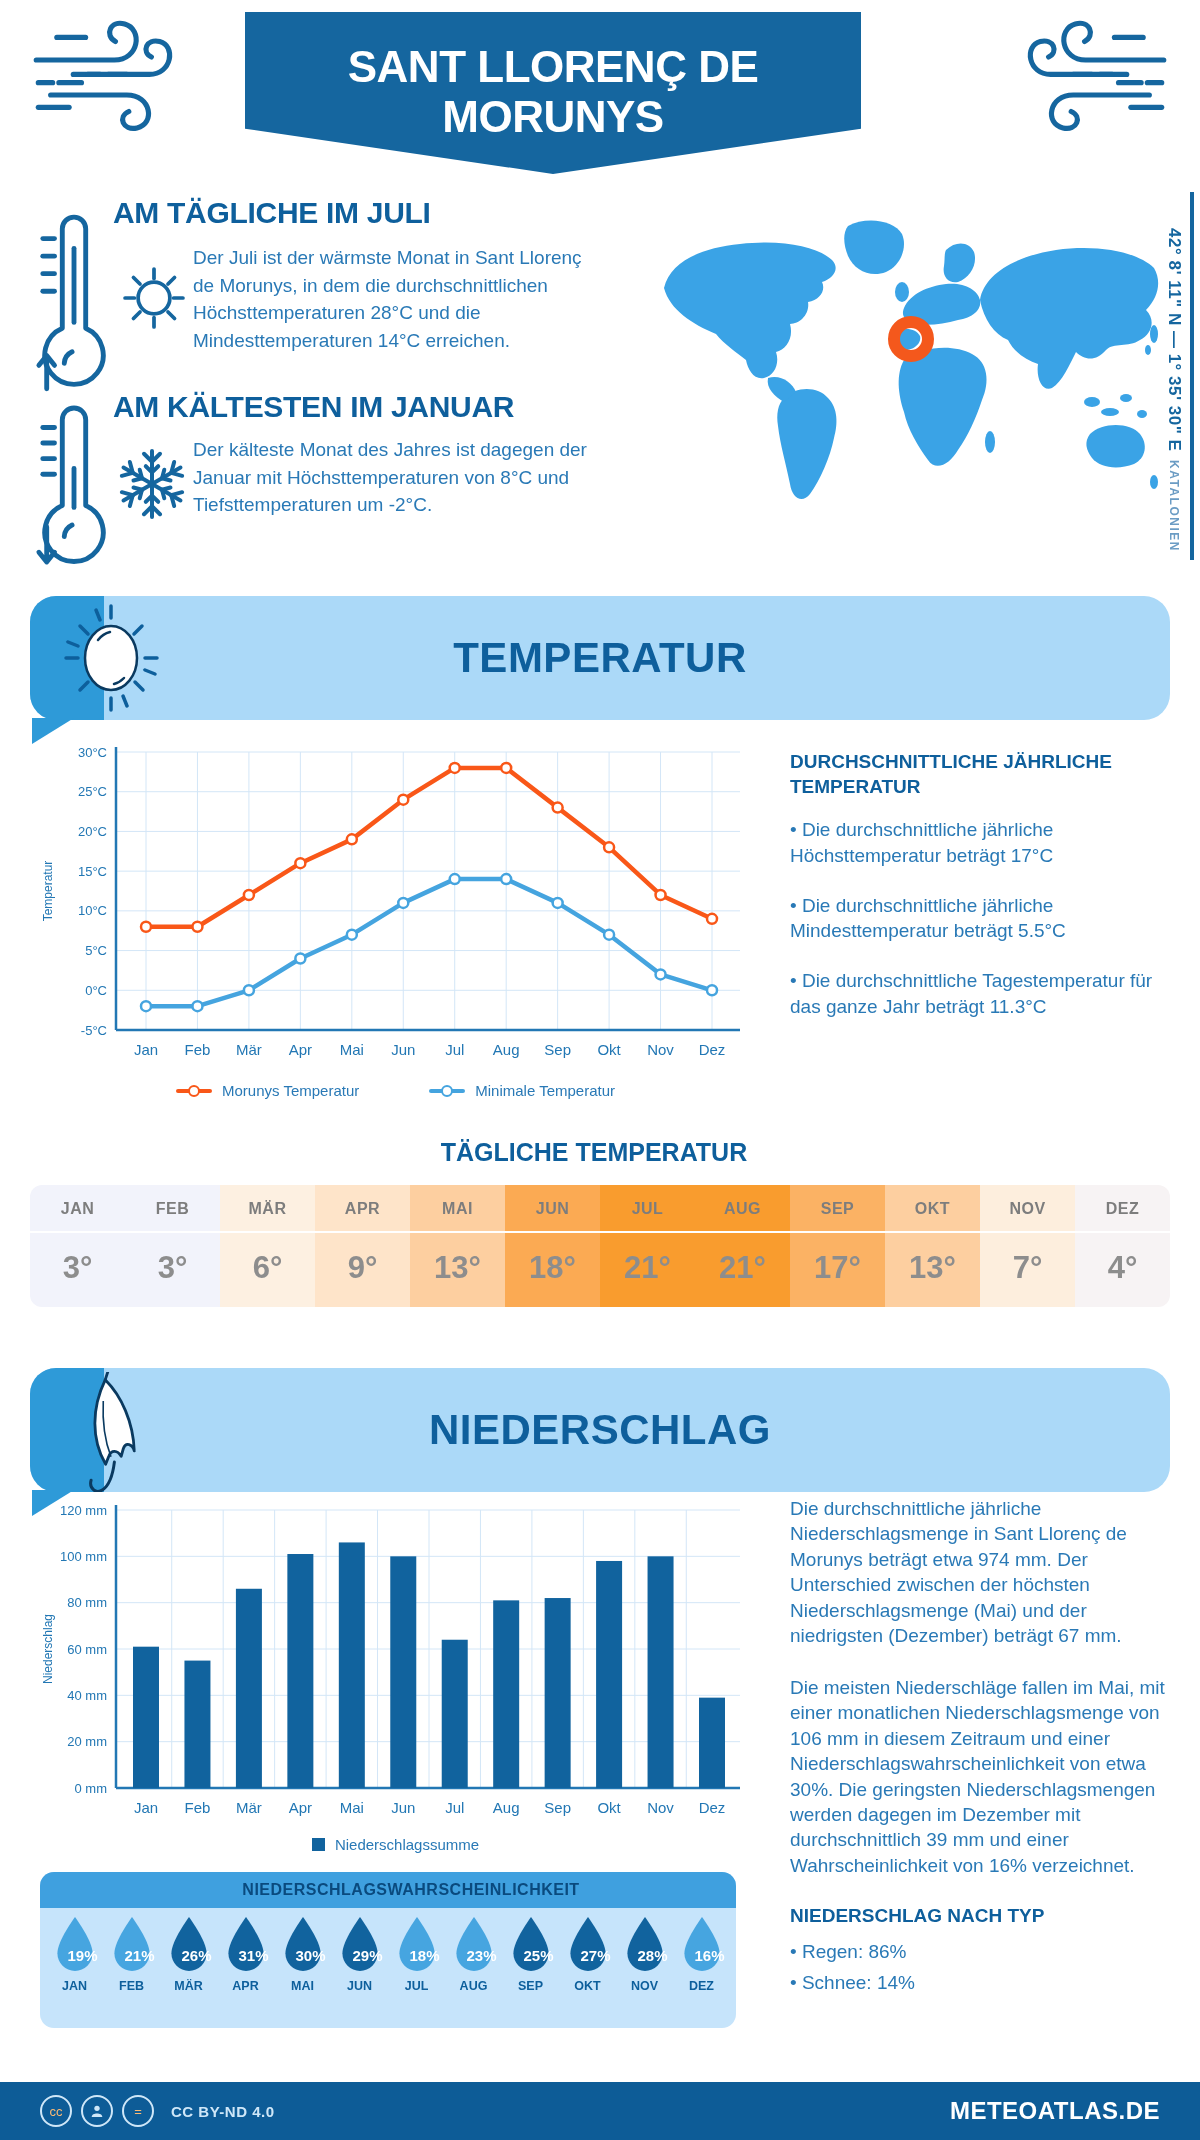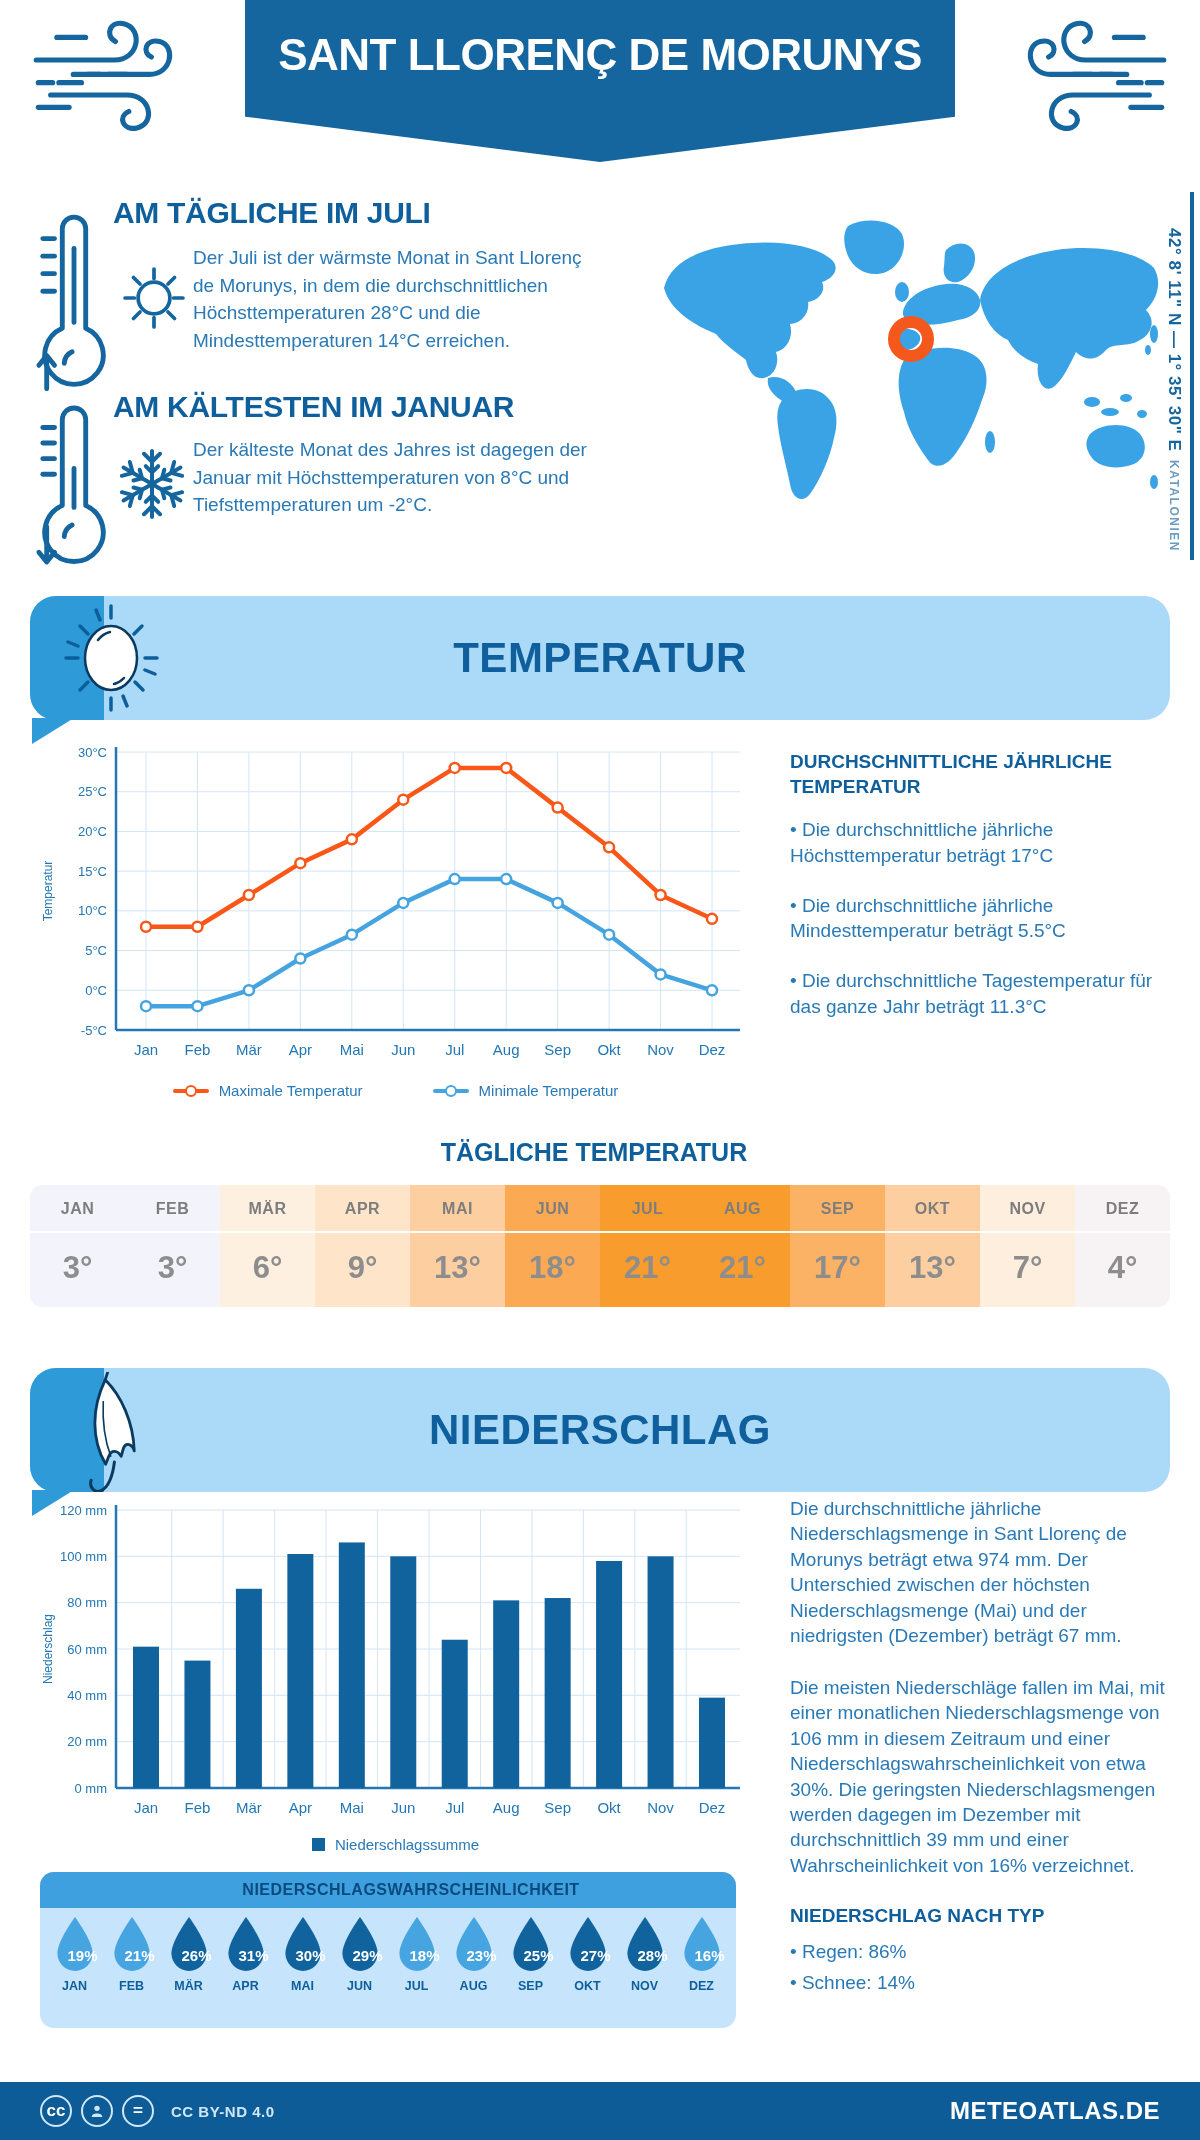--- a/index.html
+++ b/index.html
@@ -1,20 +1,20 @@
 <!DOCTYPE html>
 <html><head>
 <meta charset="utf-8">
 <style>
   html,body{margin:0;padding:0;background:#fff;}
   #page{position:relative;width:1200px;height:2140px;overflow:hidden;background:#fff;
         font-family:"Liberation Sans","DejaVu Sans",sans-serif;}
   .abs{position:absolute;}
   
-  #banner{left:245px;top:0;width:710px;height:162px;background:#15669f;
+  #banner{left:245px;top:12px;width:616px;height:162px;background:#15669f;
           clip-path:polygon(0 0,100% 0,100% 72%,50% 100%,0 72%);text-align:center;color:#fff;}
   #banner h1{margin:30px 20px 0;font-size:44px;letter-spacing:-.5px;color:#fff;}
   #banner .sub{margin-top:10px;font-size:19px;font-weight:bold;letter-spacing:2px;color:#fff;}
   .windsvg{stroke:#15669f;stroke-width:5;fill:none;stroke-linecap:round;}
   
   .intro-head{font-size:30px;font-weight:bold;color:#0e5f9c;letter-spacing:-.3px;}
   .intro-text{font-size:19px;line-height:1.45;color:#2979b6;}
   .blueicon{stroke:#15669f;fill:none;stroke-linecap:round;stroke-linejoin:round;}
   #map-rule{right:6px;top:192px;width:4px;height:368px;background:#15669f;}
   #geo{top:228px;right:16px;height:360px;writing-mode:vertical-rl;}
@@ -55,21 +55,21 @@
           font-size:16px;font-weight:bold;color:#0a4a7e;letter-spacing:.5px;padding-left:46px;}
   #drops{display:flex;padding:6px 6px 0;}
   .drop-item{flex:1;position:relative;text-align:center;}
   .drop-value{position:absolute;left:16px;right:0;top:33px;font-size:15px;font-weight:bold;color:#fff;}
   .drop-month{margin-top:1px;font-size:12.5px;font-weight:bold;color:#0d5f9c;}
   
   #footer{left:0;top:2082px;width:1200px;height:58px;background:#0d5c97;display:flex;
           align-items:center;justify-content:space-between;padding:0 40px;box-sizing:border-box;}
   #cc-group{display:flex;align-items:center;gap:9px;}
   .cc-circle{width:28px;height:28px;border:2.5px solid #cfe7f8;border-radius:50%;display:flex;
-          align-items:center;justify-content:center;color:#ffffff;font-weight:bold;font-size:17px;}
+          align-items:center;justify-content:center;color:#fdba74;font-weight:normal;font-size:13px;}
   #cc-label{margin-left:8px;font-size:15px;font-weight:bold;color:#cfe7f8;letter-spacing:.5px;}
   #site-label{font-size:24px;font-weight:bold;color:#fff;letter-spacing:.5px;}
 </style>
 </head>
 <body>
 
 <div id="page">
 
   <svg class="abs windsvg" style="left:28px;top:14px" width="180" height="125" viewBox="0 0 175 120">
     <path d="M28 22 H56"></path>
@@ -270,21 +270,21 @@
       <circle cx="519.6363636363636" cy="164.9142857142857" r="5" fill="#fff" stroke="#45a4df" stroke-width="2.5"></circle>
       <circle cx="571.090909090909" cy="196.68571428571428" r="5" fill="#fff" stroke="#45a4df" stroke-width="2.5"></circle>
       <circle cx="622.5454545454545" cy="236.4" r="5" fill="#fff" stroke="#45a4df" stroke-width="2.5"></circle>
       <circle cx="674" cy="252.28571428571428" r="5" fill="#fff" stroke="#45a4df" stroke-width="2.5"></circle>
     </svg>
   <div class="abs legend-row" style="left:38px;top:1082px;width:715px">
     <div class="legend-item">
       <span class="lg-line" style="background: rgb(249, 87, 24);">
           <span class="lg-dot" style="border-color: rgb(249, 87, 24);"></span>
         </span>
-      <span>Maximale Temperatur</span>
+      <span>Morunys Temperatur</span>
     </div>
     <div class="legend-item">
       <span class="lg-line" style="background: rgb(69, 164, 223);">
           <span class="lg-dot" style="border-color: rgb(69, 164, 223);"></span>
         </span>
       <span>Minimale Temperatur</span>
     </div>
   </div>
 
   <div class="abs" style="left:790px;top:750px;width:388px">

